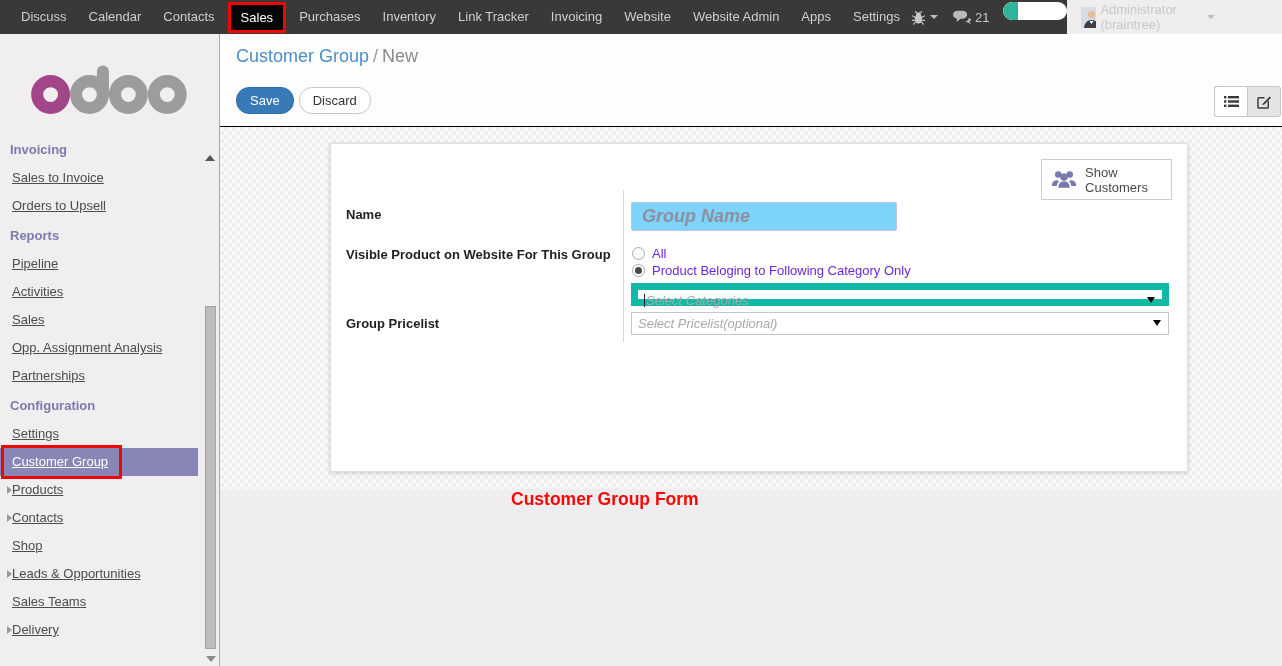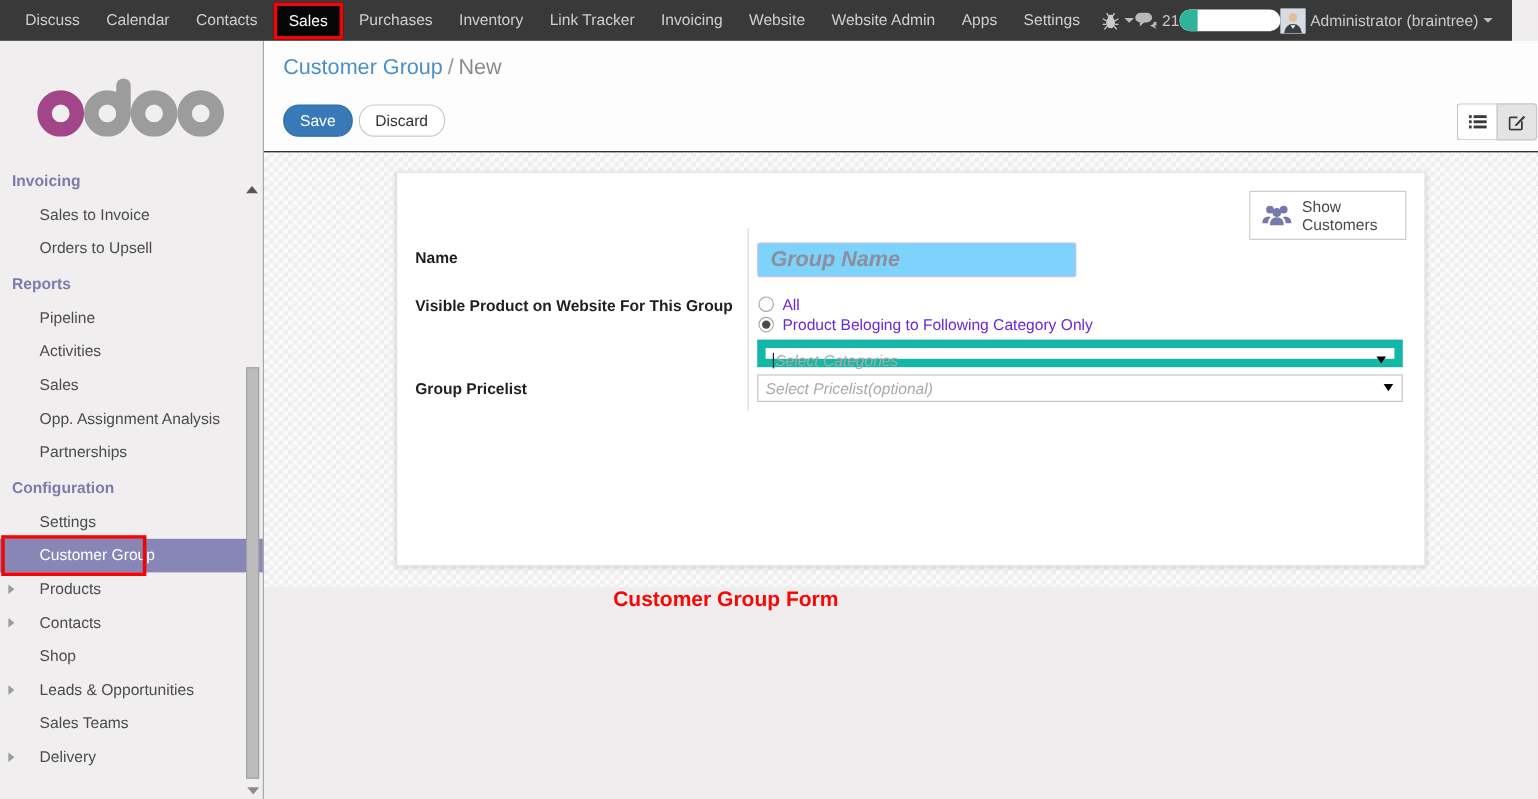--- a/index.html
+++ b/index.html
@@ -1,42 +1,42 @@
 <!DOCTYPE html>
 <html><head>
 <meta charset="utf-8">
 <style>
   html,body{margin:0;padding:0;}
   body{width:1282px;height:666px;position:relative;overflow:hidden;
        font-family:"Liberation Sans",sans-serif;background:#efeded;
        -webkit-font-smoothing:antialiased;}
 
   
-  .topbar{position:absolute;top:0;left:0;width:1260px;height:34px;background:#393939;
+  .topbar{position:absolute;top:0;left:0;width:1067px;height:34px;background:#393939;
           display:flex;align-items:center;z-index:50;}
   .topbar-menus{display:flex;align-items:center;height:34px;padding-left:10px;}
   .menu-item{color:#cfcfcf;font-size:13px;padding:0 11px;line-height:34px;cursor:pointer;white-space:nowrap;}
   .menu-item.active{background:#060606;color:#fff;border:3px solid #f00606;
                     line-height:normal;padding:5px 10px;margin:0 2px;}
-  .topbar-right{margin-left:auto;display:flex;align-items:center;padding-right:16px;}
+  .topbar-right{margin-left:auto;display:flex;gap:14px;padding-right:16px;}
   .tb-group{display:flex;align-items:center;gap:4px;color:#c9c9c9;font-size:13px;}
   .caret-down{width:0;height:0;border-left:4px solid transparent;border-right:4px solid transparent;
               border-top:4px solid #bdbdbd;display:inline-block;}
   .timer-pill{width:84px;height:18px;background:#fff;border-radius:9px;overflow:hidden;display:flex;}
   .timer-fill{width:15px;height:18px;background:#2fb49c;border-radius:9px 0 0 9px;}
   .avatar{width:21px;height:21px;background:#cdd5e2;overflow:hidden;display:block;}
 
   
   .sidebar{position:absolute;top:34px;left:0;width:219px;bottom:0;background:#f0eeee;
            border-right:1px solid #a7aaad;}
   .logo-wrap{padding:30px 0 0 28px;}
   .side-menu{margin-top:16px;}
   .side-section-title{color:#7c7bad;font-weight:bold;font-size:13px;padding:8px 0 6px 10px;line-height:16px;}
-  .side-item{color:#4c4c4c;font-size:13px;line-height:28px;height:28px;padding-left:33px;
-             position:relative;cursor:pointer;white-space:nowrap;}
+  .side-item{color:#4c4c4c;font-size:13px;line-height:28px;height:28px;padding-left:12px;
+             position:relative;cursor:pointer;white-space:nowrap;text-decoration:underline;}
   .side-item.selected{background:#8886b6;color:#fff;width:186px;}
   .expand-caret{position:absolute;left:7px;top:10px;width:0;height:0;
                 border-top:4px solid transparent;border-bottom:4px solid transparent;
                 border-left:5px solid #999b9e;}
   .annotation-box{position:absolute;border:3px solid #f00606;pointer-events:none;z-index:40;}
   .ab-customer-group{left:1px;top:-3px;width:115px;height:28px;}
   .side-scrollbar{position:absolute;right:3px;top:104px;bottom:4px;width:11px;}
   .scroll-arrow{width:0;height:0;border-left:5px solid transparent;border-right:5px solid transparent;
                 margin:0 auto;cursor:pointer;}
   .scroll-arrow.up{border-bottom:6px solid #555;}

